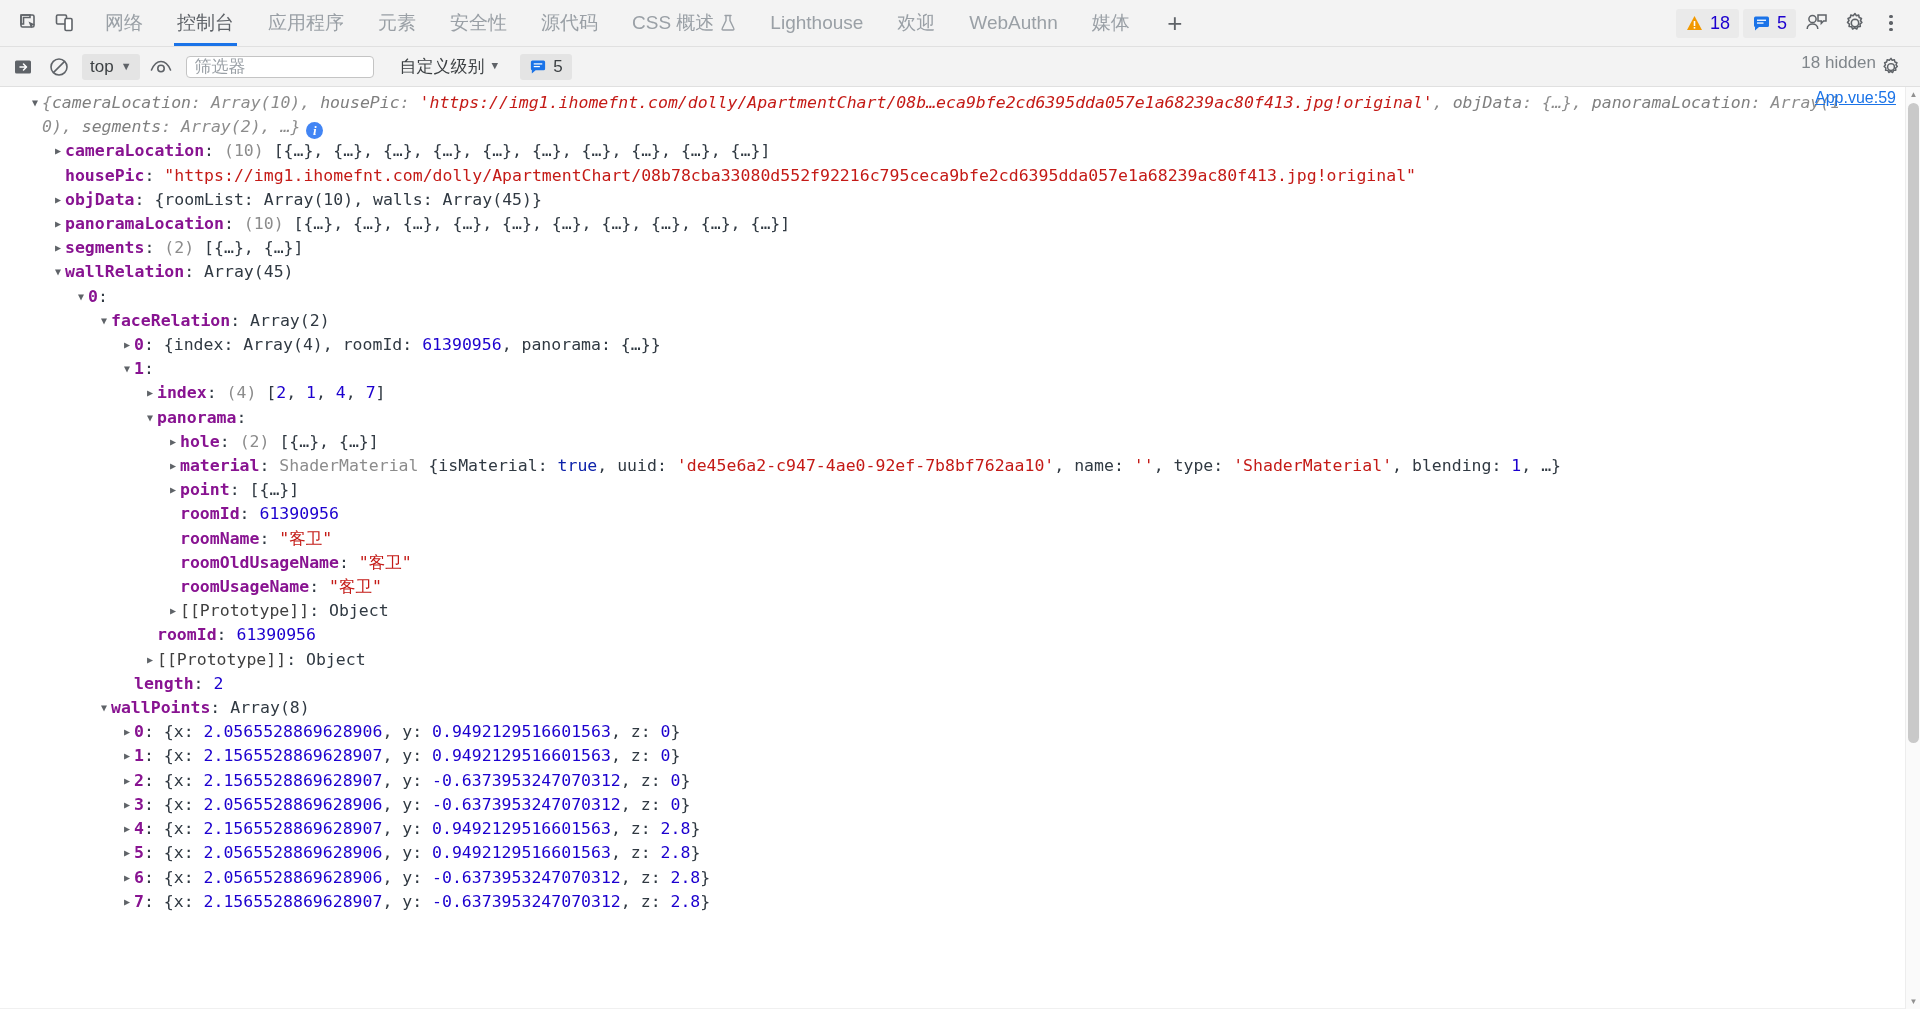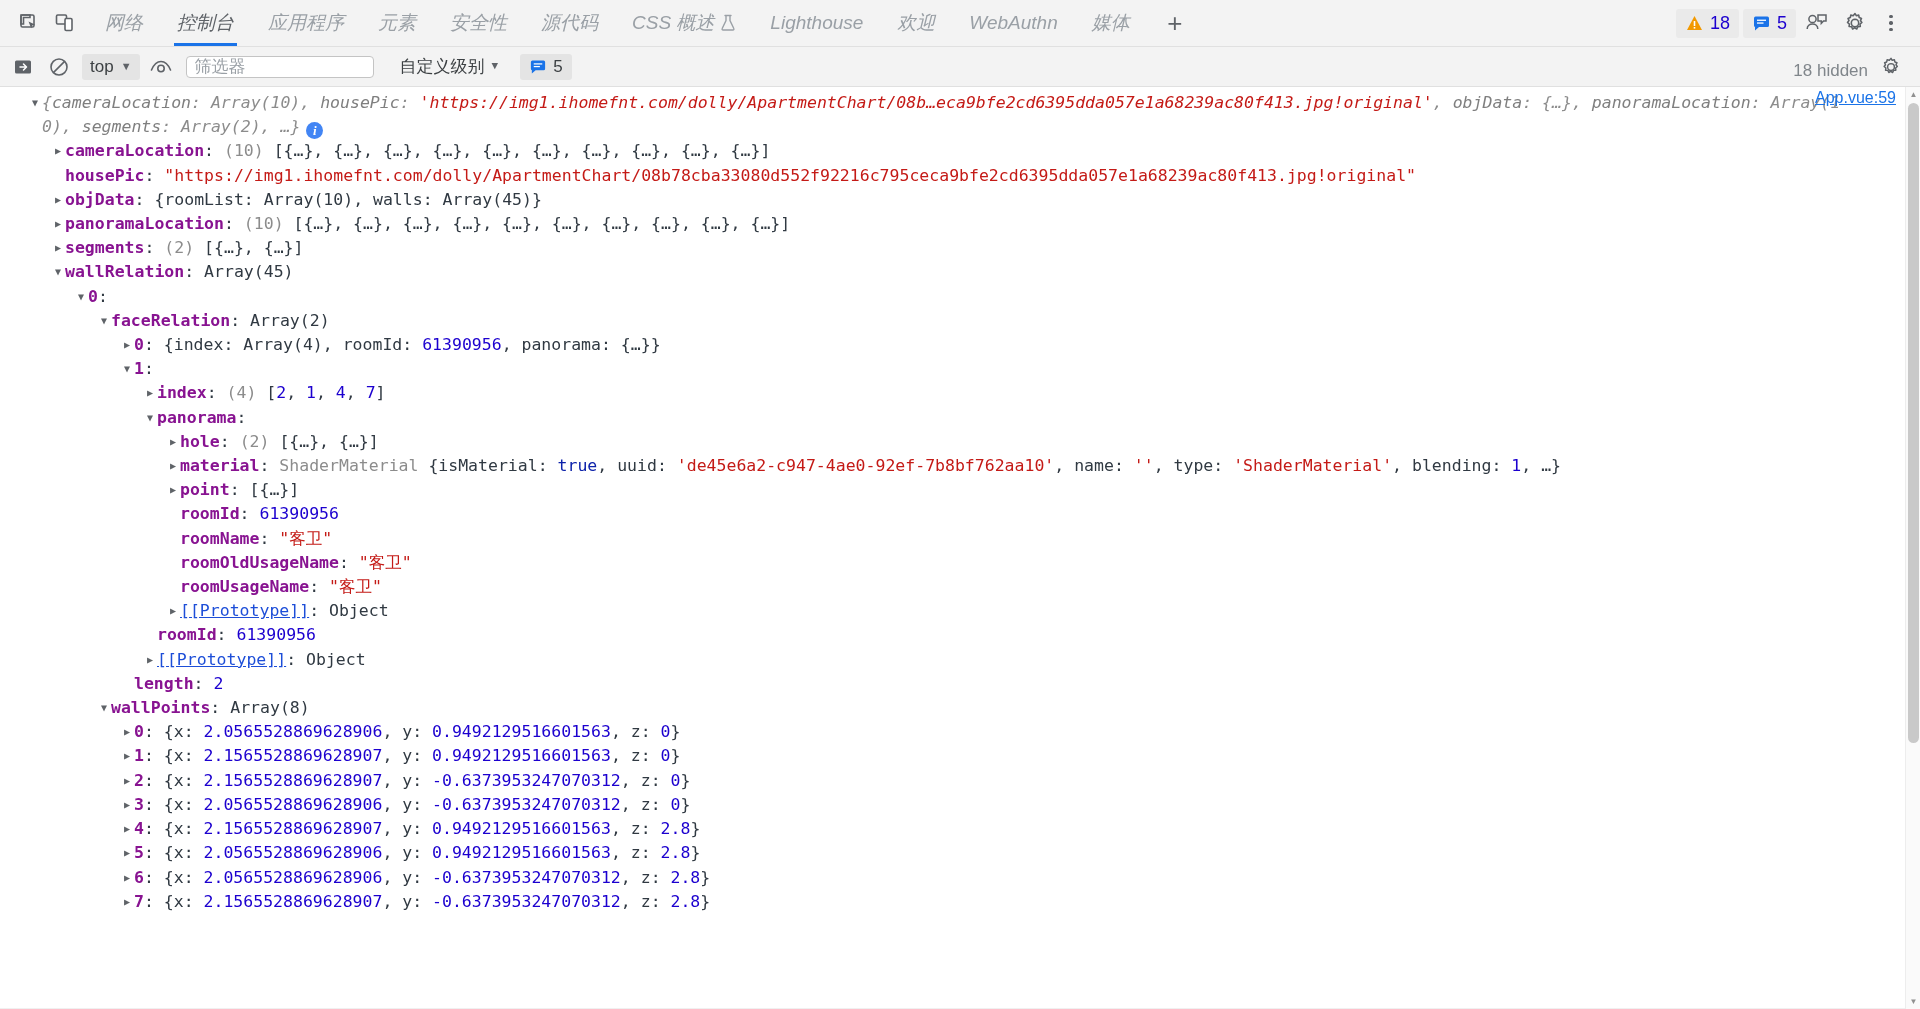--- a/index.html
+++ b/index.html
@@ -26,21 +26,20 @@
     display: flex; align-items: center; justify-content: center;
     border-radius: 3px; cursor: pointer;
   }
   .tabs { display: flex; align-items: center; height: 100%; }
   .tab {
     padding: 4px 17px; height: 100%;
     display: flex; align-items: center;
     font-size: 19px; color: #9aa0a6;
     cursor: pointer; white-space: nowrap;
     position: relative;
-    font-style: italic;
   }
   .tab.active { color: #5f6368; }
   .tab.active::after {
     content: ""; position: absolute;
     left: 14px; right: 14px; bottom: 0; height: 3px;
     background: #1a73e8;
   }
   .tab .flask { margin-left: 6px; display: inline-flex; }
   .tab-add {
     width: 36px; height: 36px; margin-left: 10px;
@@ -102,21 +101,21 @@
     padding: 3px 6px; font-size: 17px; color: #3c4043;
     cursor: pointer; margin-left: 14px; border-radius: 3px; font-family: Liberation Mono, monospace;
   }
   .issues-pill {
     display: flex; align-items: center; gap: 6px;
     background: #e4e4e4; border-radius: 3px;
     padding: 3px 9px; font-size: 17px; color: #3c4043;
     cursor: pointer; margin-left: 10px;
   }
   .toolbar-right {
-    margin-left: auto; display: flex; align-items: flex-end; gap: 8px;
+    margin-left: auto; display: flex; align-items: flex-start; gap: 0;
     padding-right: 6px;
   }
   .hidden-count { font-size: 17px; color: #80868b; cursor: pointer; }
 
   
   .console {
     position: relative;
     height: calc(1009px - 47px - 40px);
     overflow: hidden;
     background: #fff;
@@ -148,21 +147,21 @@
   .arrow.closed::before { content: "\25B6"; }
   .arrow.none::before { content: ""; }
   .key    { color: #881391; font-weight: bold; }
   .keyi   { color: #7f7f7f; }
   .num    { color: #1c00cf; }
   .str    { color: #c41a16; }
   .plain  { color: #303942; }
   .dim    { color: #8c8c8c; }
   .cls    { color: #8c8c8c; }
   .bool   { color: #0d22aa; }
-  .proto  { color: #1d4ed8; text-decoration: underline; }
+  .proto  { color: #404040; }
   .info-badge {
     display: inline-flex; align-items: center; justify-content: center;
     width: 17px; height: 17px; border-radius: 50%;
     background: #4285f4; color: #fff;
     font-family: "Liberation Serif", serif;
     font-style: italic; font-weight: bold;
     font-size: 13px; margin-left: 6px;
     vertical-align: -2px; cursor: pointer;
   }
   .ind { display: inline-block; }

